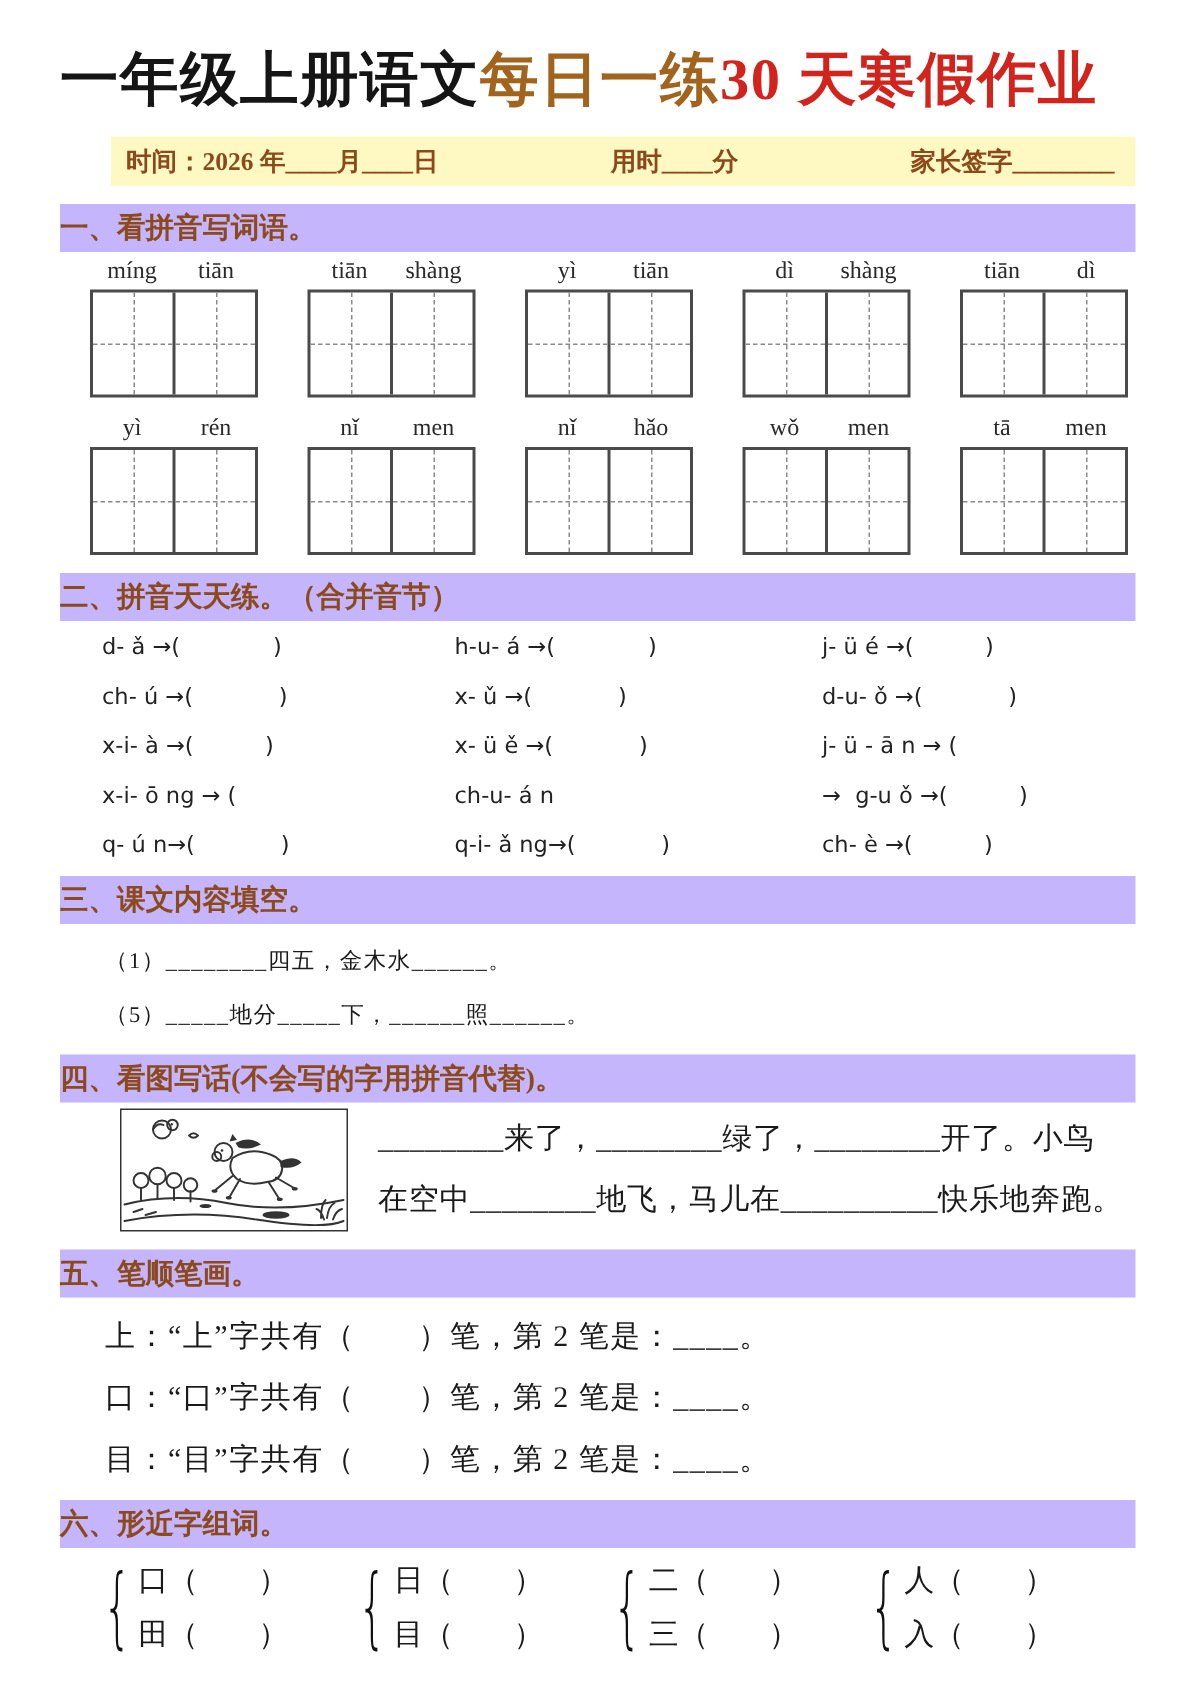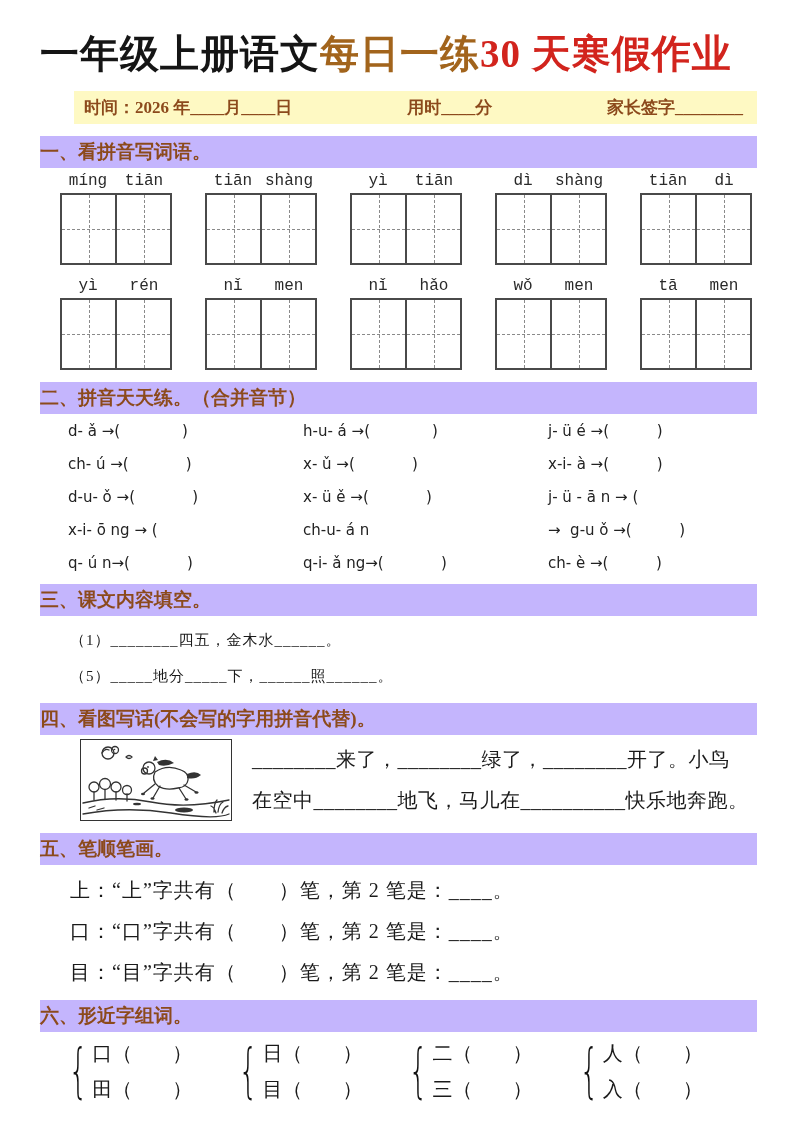--- a/index.html
+++ b/index.html
@@ -35,21 +35,21 @@
   .sec-title {
     background:#c4b5fd; color:#8C4A1C;
     font-weight:bold; font-size:19px;
     padding:3px 6px 3px 0;
     margin-top:12px; margin-bottom:4px;
   }
 
   
   .py-row { display:flex; gap:33px; margin:2px 0 12px 20px; }
   .wordpair { width:112px; }
-  .syls { display:flex; font-family:Liberation Mono, monospace; font-size:16px; color:#2a2a2a; margin-bottom:3px; }
+  .syls { display:flex; font-family:Liberation Serif, serif; font-size:16px; color:#2a2a2a; margin-bottom:3px; }
   .syls span { flex:1; text-align:center; }
   .tzg { display:flex; height:72px; border:2px solid #4a4a4a; position:relative; background:#fff; }
   .tzg::after { content:""; position:absolute; left:0; right:0; top:50%; border-top:1.5px dashed #8a8a8a; }
   .tzg .cell { flex:1; position:relative; }
   .tzg .cell + .cell { border-left:2px solid #4a4a4a; }
   .tzg .cell::before { content:""; position:absolute; top:0; bottom:0; left:50%; border-left:1.5px dashed #8a8a8a; }
 
   
   .pin-grid {
     display:grid; grid-template-columns:235px 245px auto;
@@ -200,22 +200,22 @@
     </div>
   </div>
 
   <div class="sec-title">二、拼音天天练。（合并音节）</div>
   <div class="pin-grid">
     <span class="py-item">d- ǎ →(             )</span>
     <span class="py-item">h-u- á →(             )</span>
     <span class="py-item">j- ü é →(          )</span>
     <span class="py-item">ch- ú →(            )</span>
     <span class="py-item">x- ǔ →(            )</span>
+    <span class="py-item">d-u- ǒ →(            )</span>
     <span class="py-item">x-i- à →(          )</span>
-    <span class="py-item">d-u- ǒ →(            )</span>
     <span class="py-item">x- ü ě →(            )</span>
     <span class="py-item">j- ü - ā n → (</span>
     <span class="py-item">x-i- ō ng → (</span>
     <span class="py-item">ch-u- á n</span>
     <span class="py-item">→  g-u ǒ →(          )</span>
     <span class="py-item">q- ú n→(            )</span>
     <span class="py-item">q-i- ǎ ng→(            )</span>
     <span class="py-item">ch- è →(          )</span>
   </div>
 

